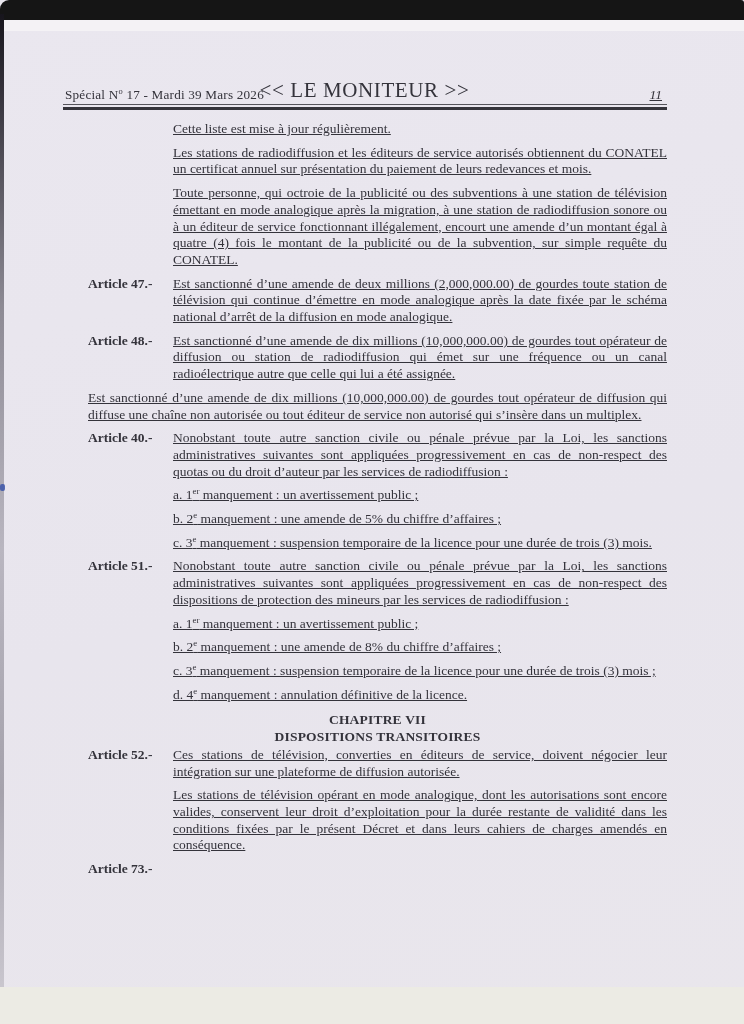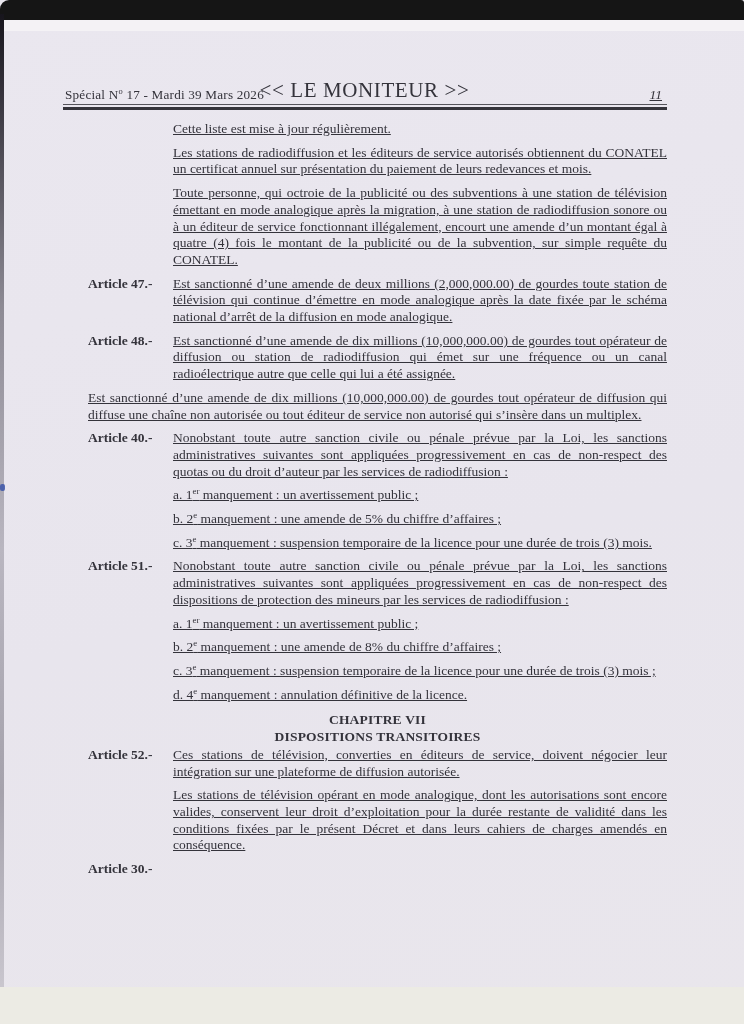--- a/index.html
+++ b/index.html
@@ -154,17 +154,17 @@
 
     <div class="row">
       <div class="lbl">Article 52.-</div>
       <div class="bod">
         <p class="para">Ces stations de télévision, converties en éditeurs de service, doivent négocier leur intégration sur une plateforme de diffusion autorisée.</p>
         <p class="para">Les stations de télévision opérant en mode analogique, dont les autorisations sont encore valides, conservent leur droit d’exploitation pour la durée restante de validité dans les conditions fixées par le présent Décret et dans leurs cahiers de charges amendés en conséquence.</p>
       </div>
     </div>
 
     <div class="row">
-      <div class="lbl">Article 30.-</div>
+      <div class="lbl">Article 73.-</div>
     </div>
 
   </div>
 </div>
 
 </body></html>

